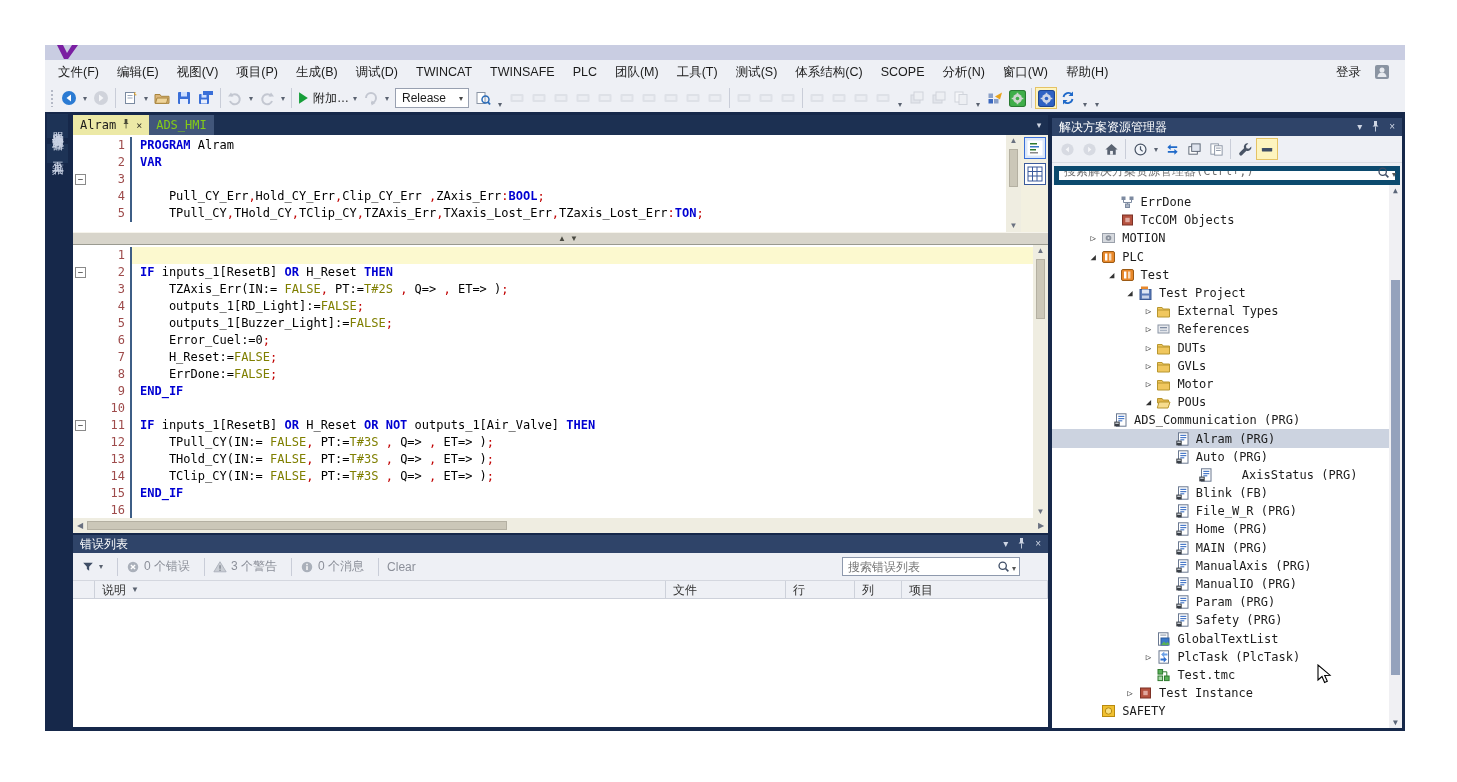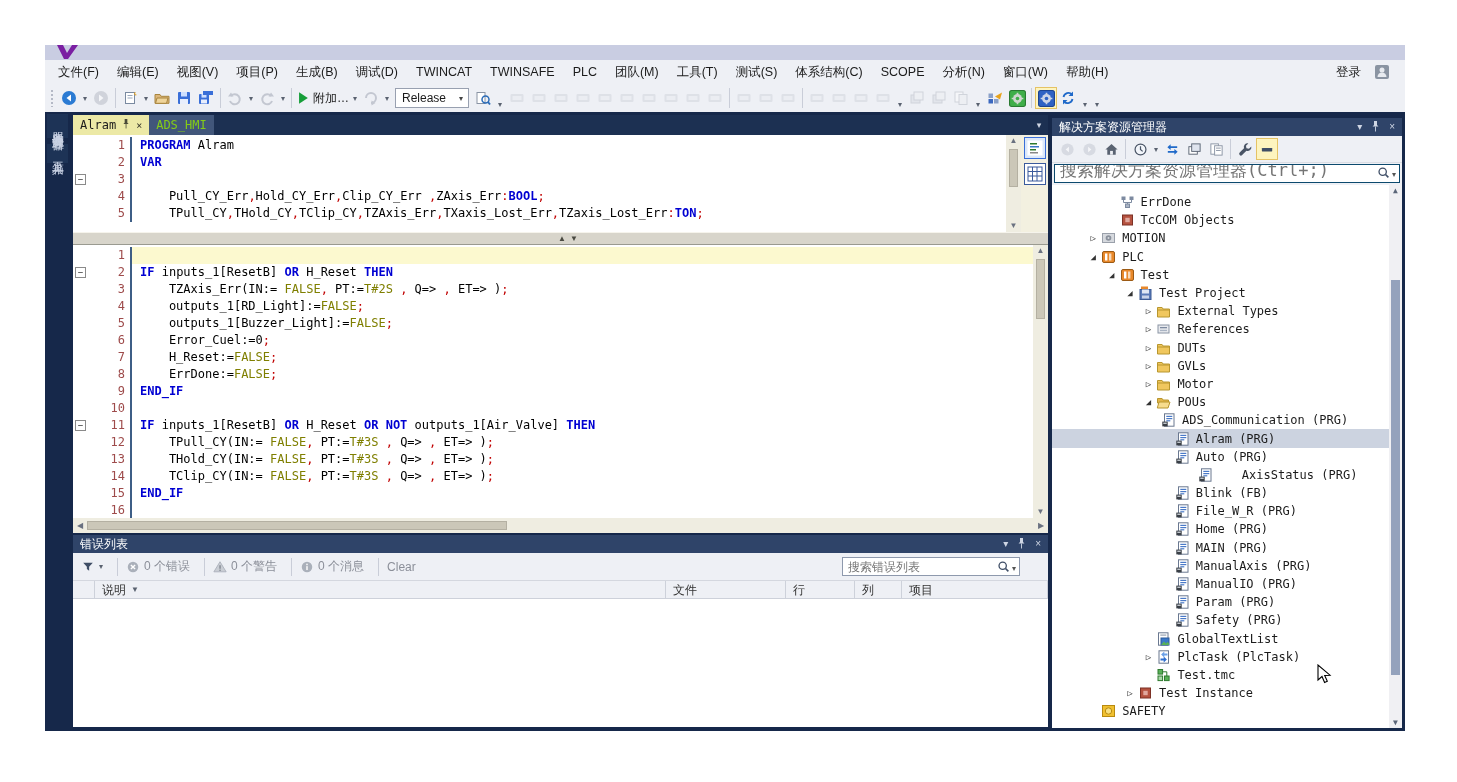--- a/index.html
+++ b/index.html
@@ -93,22 +93,22 @@
   .chrome .ch{font-size:10px;line-height:10px;}
 
   .solution{position:absolute;left:1007px;top:73px;width:350px;height:610px;background:#fff;
             display:flex;flex-direction:column;}
   .se-toolbar{height:26px;background:#eef0f5;display:flex;align-items:center;padding-left:4px;flex:none;
               border-bottom:1px solid #dadde4;}
   .sei{width:22px;height:22px;display:flex;align-items:center;justify-content:center;}
   .sei.dim{opacity:.42;}
   .sei.hl{background:#fdf4bf;border:1px solid #e5c365;box-sizing:border-box;}
   .se-search{height:22px;background:#eef0f5;padding:1px 2px;box-sizing:border-box;flex:none;position:relative;}
-  .se-search input{width:100%;height:19px;box-sizing:border-box;border:1px solid #0c4a6e;background:#fff;
-                   font-family:"DejaVu Sans Mono",monospace;font-size:17px;padding:0 34px 8px 5px;color:#333;}
+  .se-search input{width:100%;height:19px;box-sizing:border-box;border:5px solid #0c4a6e;background:#fff;
+                   font-family:"DejaVu Sans Mono",monospace;font-size:12px;padding:0 34px 8px 5px;color:#333;}
   .search-glyphs{position:absolute;right:6px;top:3px;display:flex;align-items:center;gap:2px;}
   .se-tree{flex:1;position:relative;background:#fff;overflow:hidden;
            font-family:"DejaVu Sans Mono",monospace;font-size:12px;padding-top:8px;box-sizing:border-box;}
   .tree-row{height:18.2px;display:flex;align-items:center;white-space:nowrap;}
   .tree-row.selected{background:#ccd3e0;}
   .tr-arrow{width:16px;flex:none;text-align:center;font-size:9px;color:#333;}
   .tr-icon{width:16px;height:14px;flex:none;margin-right:5px;display:inline-flex;}
   .se-scroll{position:absolute;right:0;top:0;bottom:0;width:13px;background:#f0f0f3;}
   .se-scroll .sa{position:absolute;left:0;width:13px;text-align:center;font-size:8px;color:#5a6578;}
   .se-thumb{position:absolute;left:2px;width:9px;background:#94a2bc;}
@@ -898,21 +898,21 @@
         <div class="tree-row" style="padding-left: 88.4px;">
           <span class="tr-arrow">◢</span>
           <span class="tr-icon">
             <svg width="15" height="14" viewBox="0 0 14 14">
               <path d="M1 3.5 h4.6 l1 1.5 H12 v3 H1 z" fill="#e3b54a" stroke="#b8962e"></path>
               <path d="M2.5 7 h11 l-2 6 H0.8 z" fill="#f7dc8e" stroke="#b8962e"></path>
             </svg>
           </span>
           <span>POUs</span>
         </div>
-        <div class="tree-row" style="padding-left: 93px;">
+        <div class="tree-row" style="padding-left: 45px;">
           <span class="tr-arrow"></span>
           <span class="tr-icon">
             <svg width="15" height="14" viewBox="0 0 14 14">
               <rect x="3" y="0.8" width="9.5" height="12.4" fill="#fff" stroke="#6a7890"></rect>
               <rect x="4.8" y="2.8" width="6" height="1.2" fill="#4a7ac8"></rect>
               <rect x="4.8" y="5" width="6" height="1.2" fill="#4a7ac8"></rect>
               <rect x="4.8" y="7.2" width="4" height="1.2" fill="#4a7ac8"></rect>
               <rect x="0.8" y="8.6" width="5.4" height="4.8" fill="#3a3f46"></rect>
               <rect x="1.8" y="9.6" width="3.4" height="1.3" fill="#cfd4da"></rect>
             </svg>
@@ -1165,21 +1165,21 @@
           </svg>
         <span>0 个错误</span>
       </span>
       <span class="el-sep"></span>
       <span class="fi">
         <svg width="14" height="14" viewBox="0 0 16 16">
             <path d="M8 2 L15 13.5 H1 z" fill="#c9cdd4" stroke="#aab0ba"></path>
             <rect x="7.3" y="6" width="1.5" height="4" fill="#7c828c"></rect>
             <rect x="7.3" y="11" width="1.5" height="1.5" fill="#7c828c"></rect>
           </svg>
-        <span>0 个警告</span>
+        <span>3 个警告</span>
       </span>
       <span class="el-sep"></span>
       <span class="fi">
         <svg width="14" height="14" viewBox="0 0 16 16">
             <circle cx="8" cy="8" r="6" fill="#aab0ba"></circle>
             <rect x="7.2" y="7" width="1.6" height="4.5" fill="#fff"></rect>
             <rect x="7.2" y="4.2" width="1.6" height="1.8" fill="#fff"></rect>
           </svg>
         <span>0 个消息</span>
       </span>

